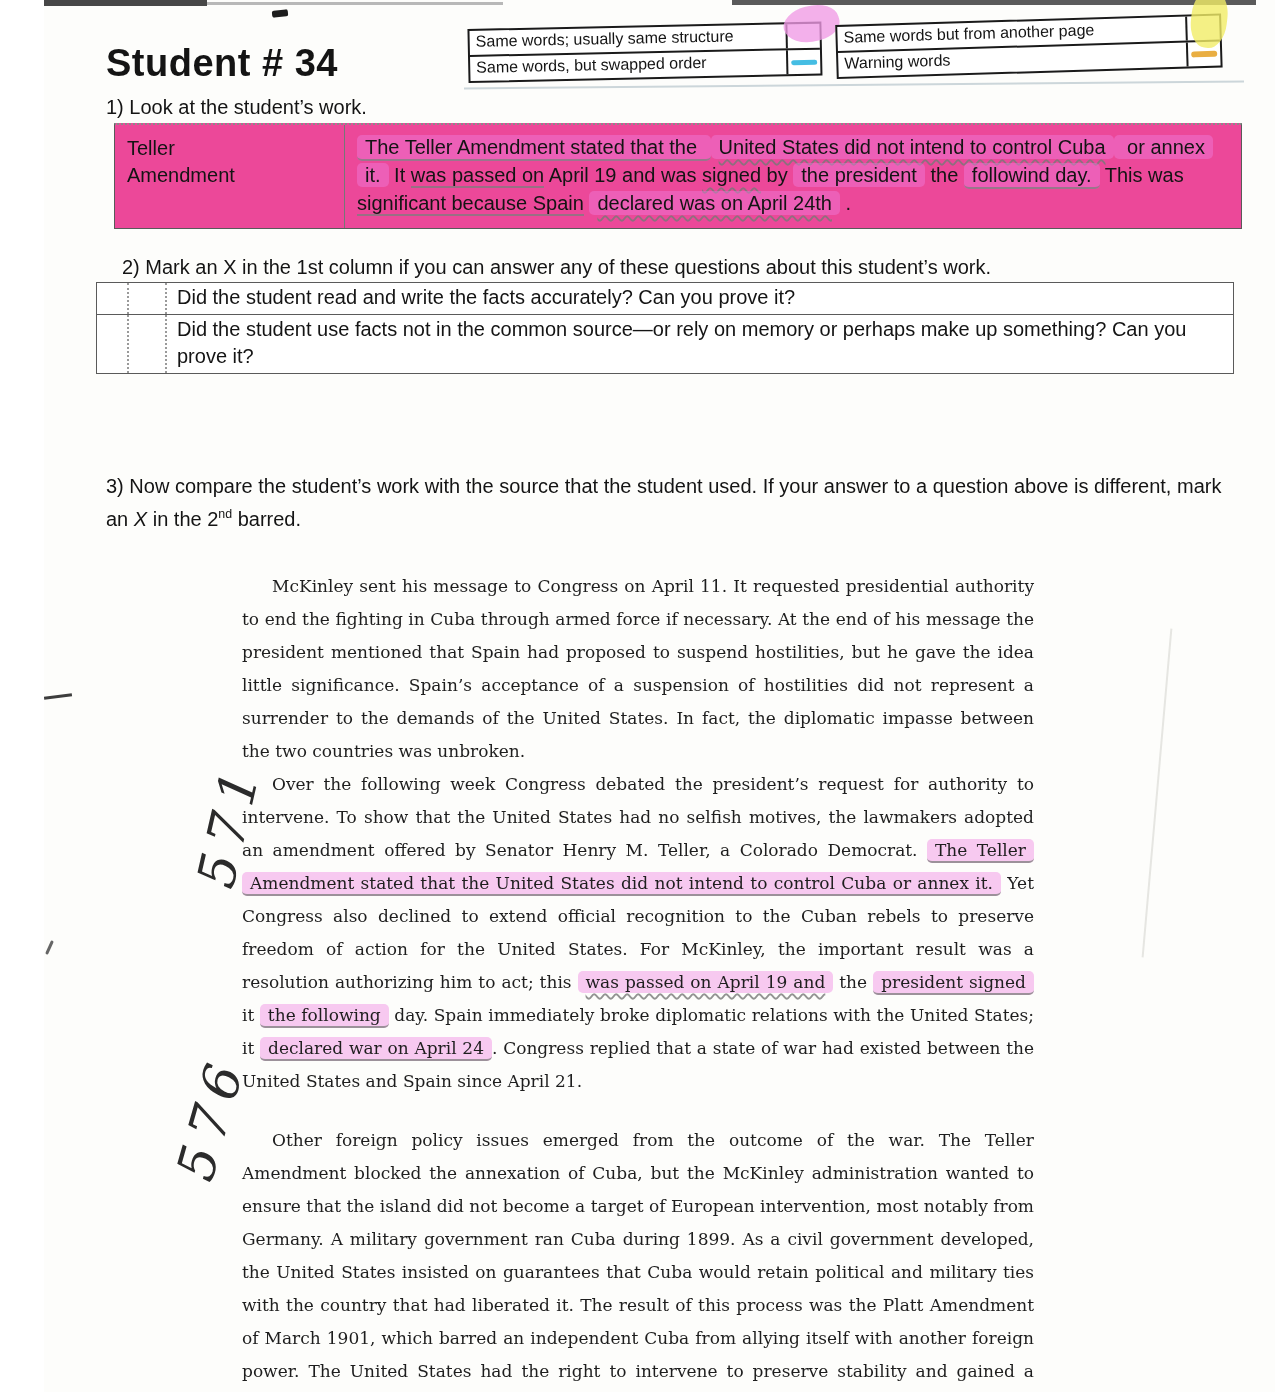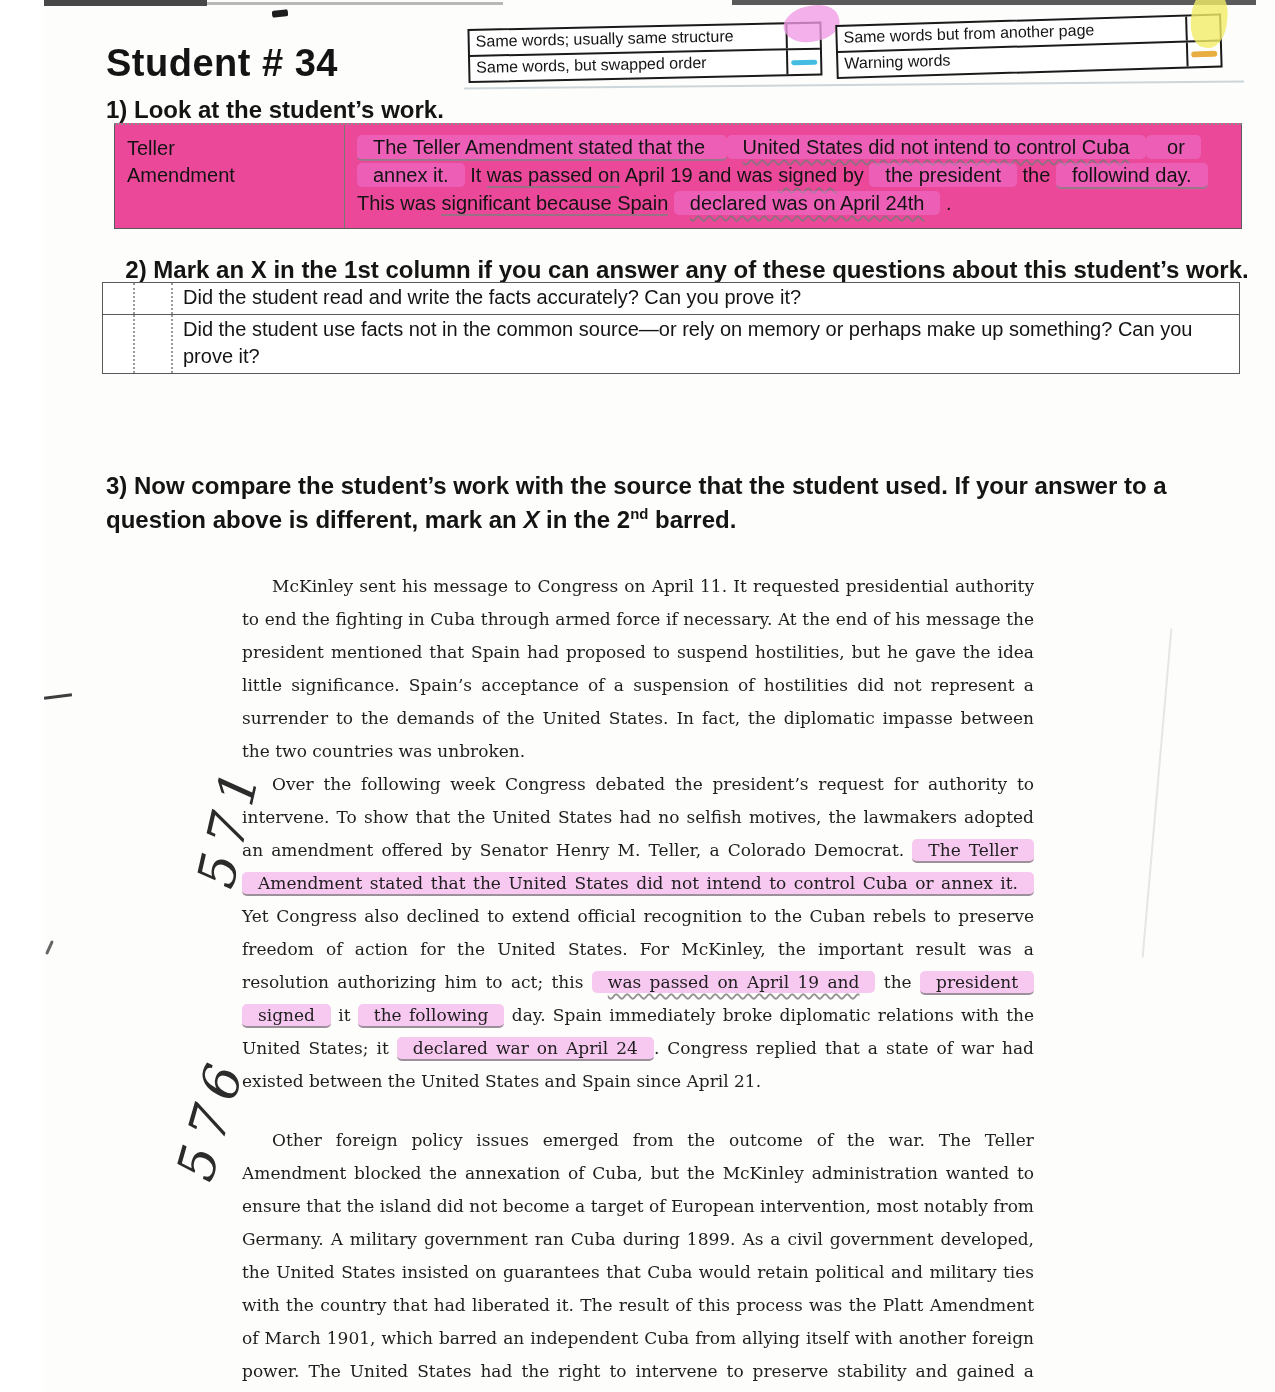--- a/index.html
+++ b/index.html
@@ -25,49 +25,49 @@
   .legend-right{left:792px;top:25px;width:382px;transform:rotate(-1.7deg);transform-origin:left center;}
   .legend-row{display:flex;align-items:stretch;height:24px;}
   .legend-row + .legend-row{border-top:2px solid #1a1a1a;}
   .legend-label{flex:1;font-size:16px;padding:2px 6px 0;white-space:nowrap;}
   .legend-marker-cell{width:32px;border-left:2px solid #1a1a1a;position:relative;display:flex;align-items:center;justify-content:center;overflow:visible;}
   .marker[data-marker="pink-blob"]{position:absolute;width:56px;height:36px;right:-20px;top:-18px;background:#f09ae6;opacity:.78;border-radius:55% 60% 50% 65%;transform:rotate(-14deg);}
   .marker[data-marker="cyan-dash"]{width:26px;height:5px;background:#45bde3;border-radius:3px;}
   .marker[data-marker="yellow-blob"]{position:absolute;width:36px;height:58px;right:-8px;top:-26px;background:#f1ec66;opacity:.8;border-radius:45%;transform:rotate(8deg);}
   .marker[data-marker="orange-dash"]{width:26px;height:6px;background:#e9ae42;border-radius:3px;}
   
-  .h-bold{position:absolute;font-size:24px;font-weight:700;}
+  .h-bold{position:absolute;font-size:20px;font-weight:400;}
   .h-q1{left:62px;top:96px;}
-  .h-q2{left:68px;top:256px;width:1150px;text-align:center;}
+  .h-q2{left:78px;top:256px;width:1150px;}
   .h-q3{left:62px;top:472px;width:1132px;line-height:28px;}
   
   .table1{position:absolute;left:70px;top:123px;width:1126px;display:flex;
     border:1.5px solid #5a5a5a;border-top:2px dotted #8a8a8a;background:#ec4899;}
   .t1-term{width:205px;border-right:1.5px solid #777;padding:10px 12px;font-size:20px;line-height:27px;white-space:pre-line;}
   .t1-work{flex:1;padding:8px 12px 11px;font-size:20px;line-height:28px;}
   
-  .table2{position:absolute;left:58px;top:282px;width:1136px;border:1.5px solid #5a5a5a;background:#fff;}
+  .table2{position:absolute;left:52px;top:282px;width:1136px;border:1.5px solid #5a5a5a;background:#fff;}
   .t2-row{display:flex;align-items:stretch;}
   .t2-row + .t2-row{border-top:1.5px solid #5a5a5a;}
   .t2-c1{width:30px;border-right:2px dotted #9a9a9a;}
   .t2-c2{width:36px;border-right:2px dotted #9a9a9a;}
   .t2-q{flex:1;padding:1px 10px 3px;font-size:20px;line-height:27px;}
   
   .source{position:absolute;left:198px;top:570px;width:792px;
     font-family:"DejaVu Serif",serif;font-size:17px;line-height:33px;
     text-align:justify;color:#1e1e1e;}
   .source p{margin:0;text-indent:30px;}
   .source p.gap{margin-top:26px;}
   
   .margin-note{position:absolute;width:150px;height:60px;display:flex;align-items:center;justify-content:center;
     font-family:"DejaVu Serif",serif;font-style:italic;font-size:52px;color:#2b2b2b;letter-spacing:9px;font-weight:400;}
   .note-571{left:110px;top:795px;transform:rotate(-77deg);}
   .note-576{left:92px;top:1088px;transform:rotate(-74deg);}
   
-  .seg-highlight{background:rgba(238,128,224,0.42);border-radius:5px;padding:1px 16px;box-decoration-break:clone;-webkit-box-decoration-break:clone;}
+  .seg-highlight{background:rgba(238,128,224,0.42);border-radius:5px;padding:1px 8px;box-decoration-break:clone;-webkit-box-decoration-break:clone;}
   .seg-underline{border-bottom:2.5px solid rgba(125,125,125,0.75);}
   .seg-underline-wavy{text-decoration:underline;text-decoration-style:wavy;text-decoration-color:rgba(120,120,120,0.8);text-decoration-thickness:2px;text-underline-offset:5px;}
   .seg-italic{font-style:italic;}
   .seg-sup{vertical-align:super;font-size:0.62em;}
 </style>
 </head>
 <body>
 
 <div class="page">
 

